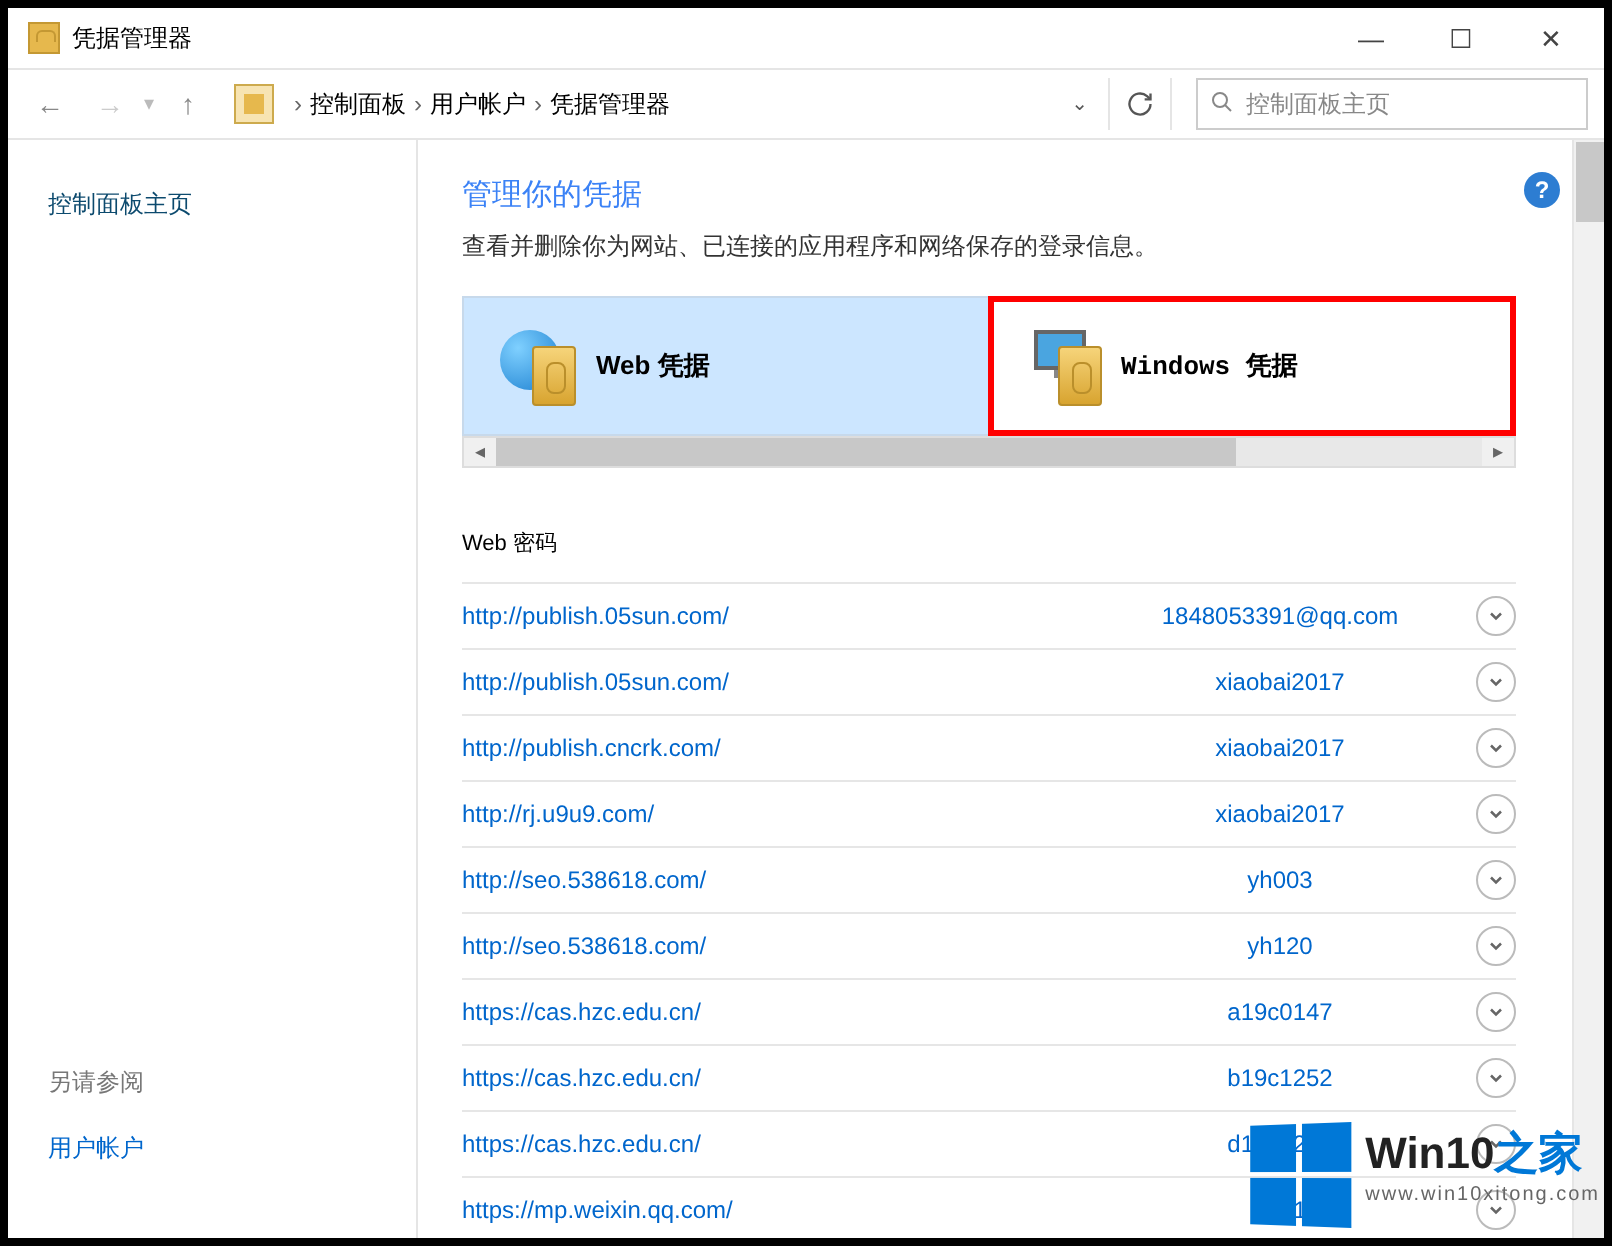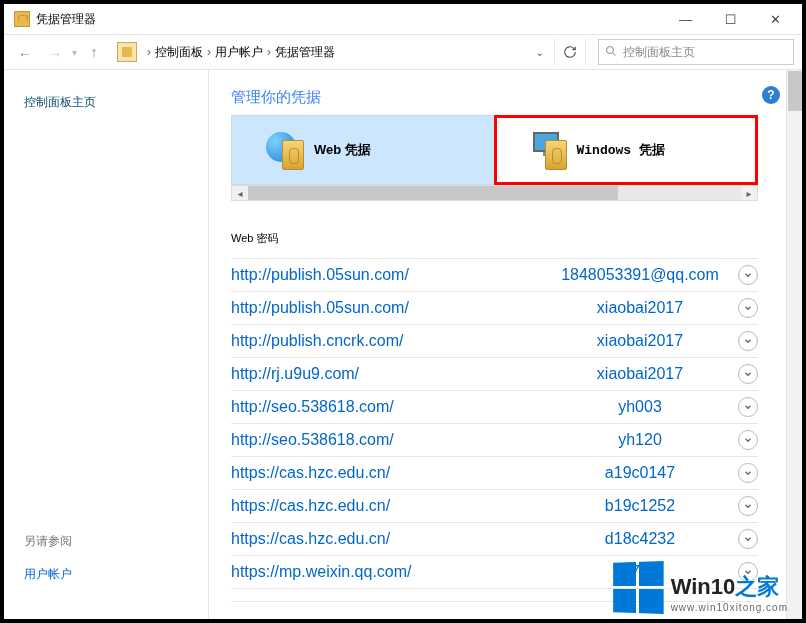--- a/index.html
+++ b/index.html
@@ -25,41 +25,41 @@
     .sidebar { width: 205px; border-right: 1px solid #e5e5e5; padding: 24px 20px; display:flex; flex-direction:column; justify-content:space-between;}
     .sidebar .link { color:#0066cc; font-size:12px; margin-bottom: 12px; cursor:pointer; }
     .sidebar .home { color:#0c4a6e; }
     .sidebar-bottom { color:#333; font-size:12px; }
     .sidebar-bottom div { margin-bottom: 16px; }
     .main { flex:1; padding: 18px 26px 6px 22px; overflow:hidden; position:relative;}
     .page-title { font-size: 15px; color: #3b82f6; margin-bottom: 8px; }
     .page-sub { font-size: 12px; color:#333; margin-bottom: 16px; }
     .tabs-wrap { position: relative; }
     .tabs { display:flex; height: 70px; border: 1px solid #c7d9eb; background: #fff; }
-    .tab { flex:1; display:flex; align-items:center; justify-content:flex-start; padding-left: 32px; gap: 10px; font-size: 13px; font-weight: bold; cursor:pointer; }
+    .tab { flex:1; display:flex; align-items:center; justify-content:flex-start; padding-left: 16px; gap: 10px; font-size: 13px; font-weight: bold; cursor:pointer; }
     .tab.active { background: #cce6ff; }
     .tab.highlight { outline: 3px solid #ff0000; outline-offset: -2px; font-family: Liberation Mono, monospace; }
     .tab-icon { width: 40px; height: 40px; position:relative; }
     .globe { width: 30px; height:30px; border-radius:50%; background: radial-gradient(circle at 30% 30%, #7fd0ff, #1a7ecf); position:absolute; top:2px; left:2px; }
     .safe-box { width: 22px; height:30px; background: linear-gradient(#f6d47a,#d8a430); border:1px solid #ba8f2b; position:absolute; bottom:0; right:0; border-radius:2px; }
     .safe-box::after { content:""; position:absolute; top:7px; left:6px; width:8px; height:14px; border:1px solid #ba8f2b; border-radius:4px;}
     .monitor { width:26px; height:20px; background:#4aa5e0; border:2px solid #666; position:absolute; top:2px; left:6px;}
     .monitor::after{content:"";position:absolute;bottom:-6px;left:8px;width:6px;height:4px;background:#888;}
     .scroller { height: 16px; background: #f0f0f0; border: 1px solid #ddd; margin-top: 0; display:flex; align-items:center; }
     .scroller .arrow { width:16px; height:14px; display:flex; align-items:center; justify-content:center; color:#666; font-size:10px;}
     .scroller .track { flex:1; height:14px; background:#e8e8e8; }
     .scroller .thumb { width:75%; height:14px; background:#c8c8c8; }
     .section-title { margin: 30px 0 12px 0; font-size: 11px; color:#000; }
-    .cred-row { display:flex; justify-content:space-between; align-items:center; padding: 6px 0; border-top: 1px solid #e6e6e6; font-size:16px; }
+    .cred-row { display:flex; justify-content:space-between; align-items:center; padding: 6px 0; border-top: 1px solid #e6e6e6; font-size:12px; }
     .cred-row:last-child{ border-bottom:1px solid #e6e6e6;}
     .cred-url { color:#0066cc; flex: 1; }
     .cred-user { color:#0066cc; width: 180px; text-align: center; }
     .chev { width:20px; height:20px; border:1px solid #bbb; border-radius:50%; display:flex; align-items:center; justify-content:center; color:#666; font-size:10px; cursor:pointer; margin-left: 8px;}
     .help-icon { position:absolute; top:16px; right:22px; width:18px; height:18px; border-radius:50%; background:#2d7dd2; color:#fff; display:flex; align-items:center; justify-content:center; font-weight:bold; font-size:12px; cursor:pointer; }
-    .watermark { position:absolute; bottom:6px; right:14px; display:flex; align-items:flex-end; gap:8px; pointer-events:none; }
+    .watermark { position:absolute; bottom:6px; right:2px; display:flex; align-items:flex-start; gap:8px; pointer-events:none; }
     .win-logo { display:grid; grid-template-columns: 24px 24px; grid-template-rows: 24px 24px; gap:3px; transform: perspective(100px) rotateY(-8deg);}
     .win-logo div { background:#0078d7;}
     .watermark-text { display:flex; flex-direction:column; align-items:flex-start; }
     .wm-top { font-size:22px; font-weight:bold; color:#222; }
     .wm-top .accent { color:#0078d7; }
     .wm-sub { font-size:10px; color:#666; letter-spacing:1px;}
     .vscroll { position:absolute; top:0; right:0; width:16px; height:100%; background:#f1f1f1; border-left:1px solid #e5e5e5;}
     .vthumb { width:14px; background:#c8c8c8; margin:1px auto;}
     .main-inner { padding-right: 18px;}
   </style>
@@ -118,20 +118,21 @@
       <div class="sidebar-bottom">
         <div style="color:#777;">另请参阅</div>
         <div class="link">用户帐户</div>
       </div>
     </div>
 
     <div class="main">
       <div class="help-icon">?</div>
       <div class="main-inner">
         <div class="page-title">管理你的凭据</div>
+        <div class="page-sub">查看并删除你为网站、已连接的应用程序和网络保存的登录信息。</div>
 
         <div class="tabs-wrap">
           <div class="tabs">
             <div class="tab active">
               <div class="tab-icon">
                 <div class="globe"></div>
                   <div class="safe-box"></div>
               </div>
               <span>Web 凭据</span>
             </div>

